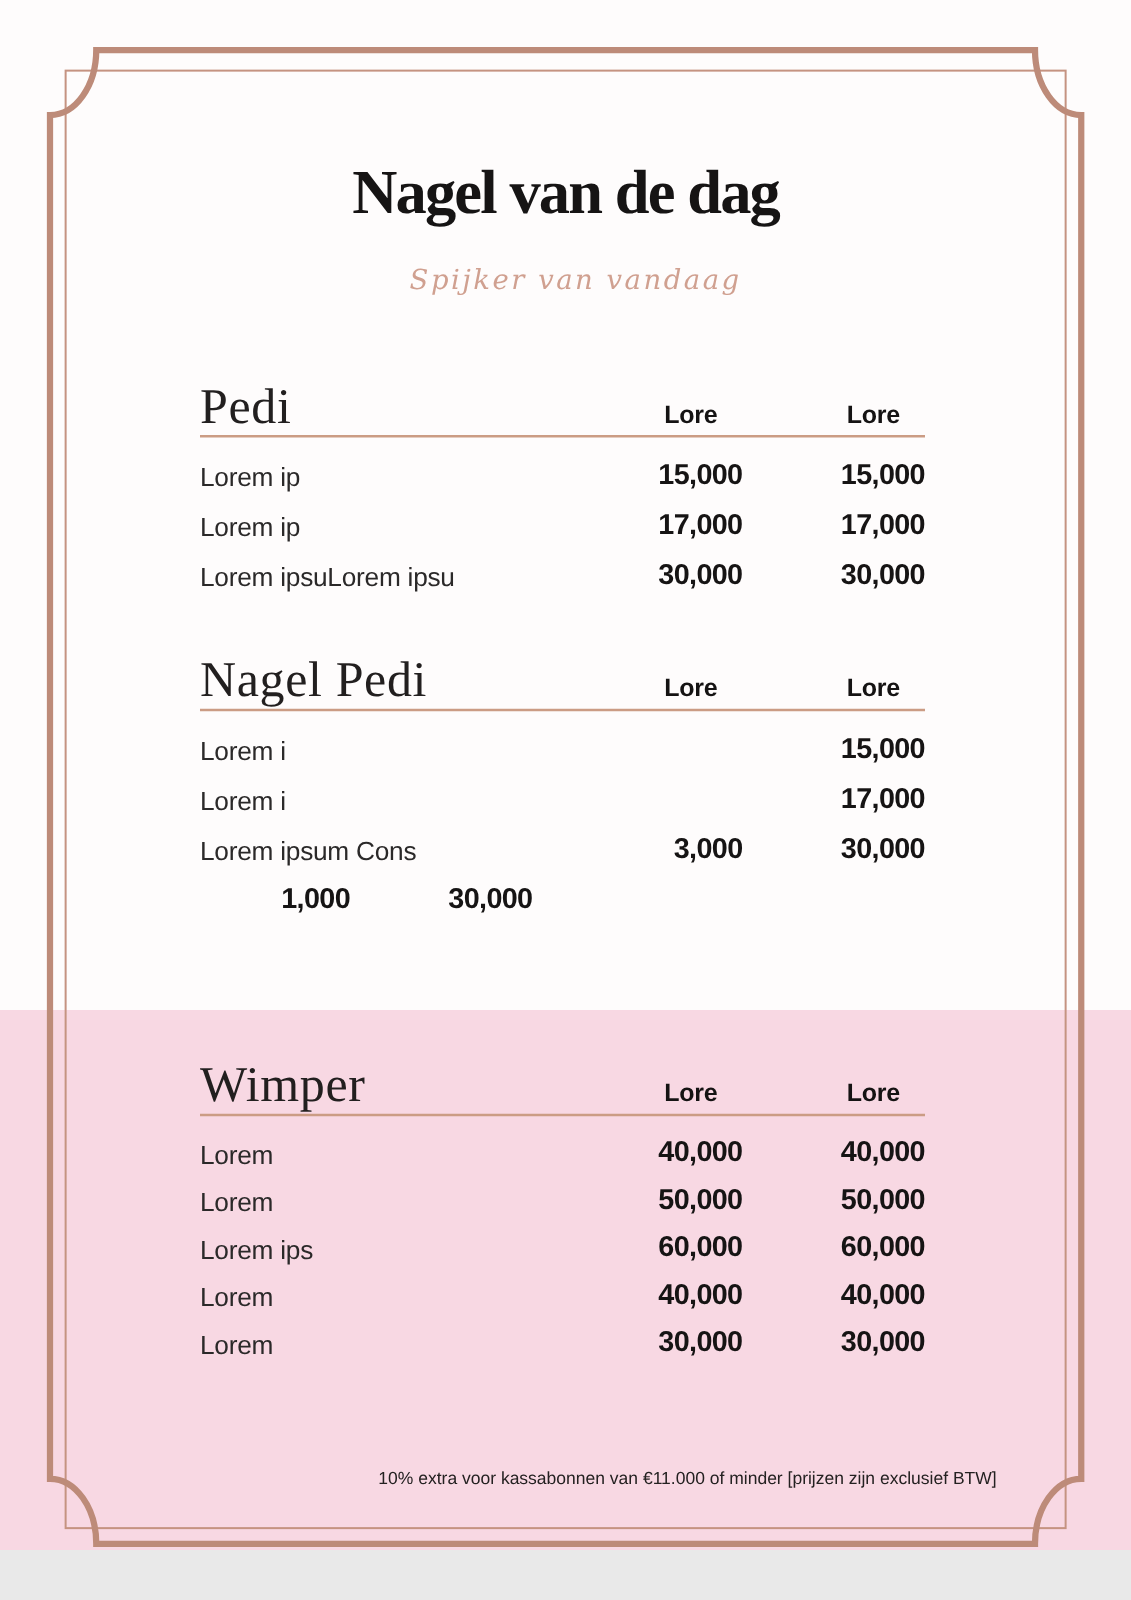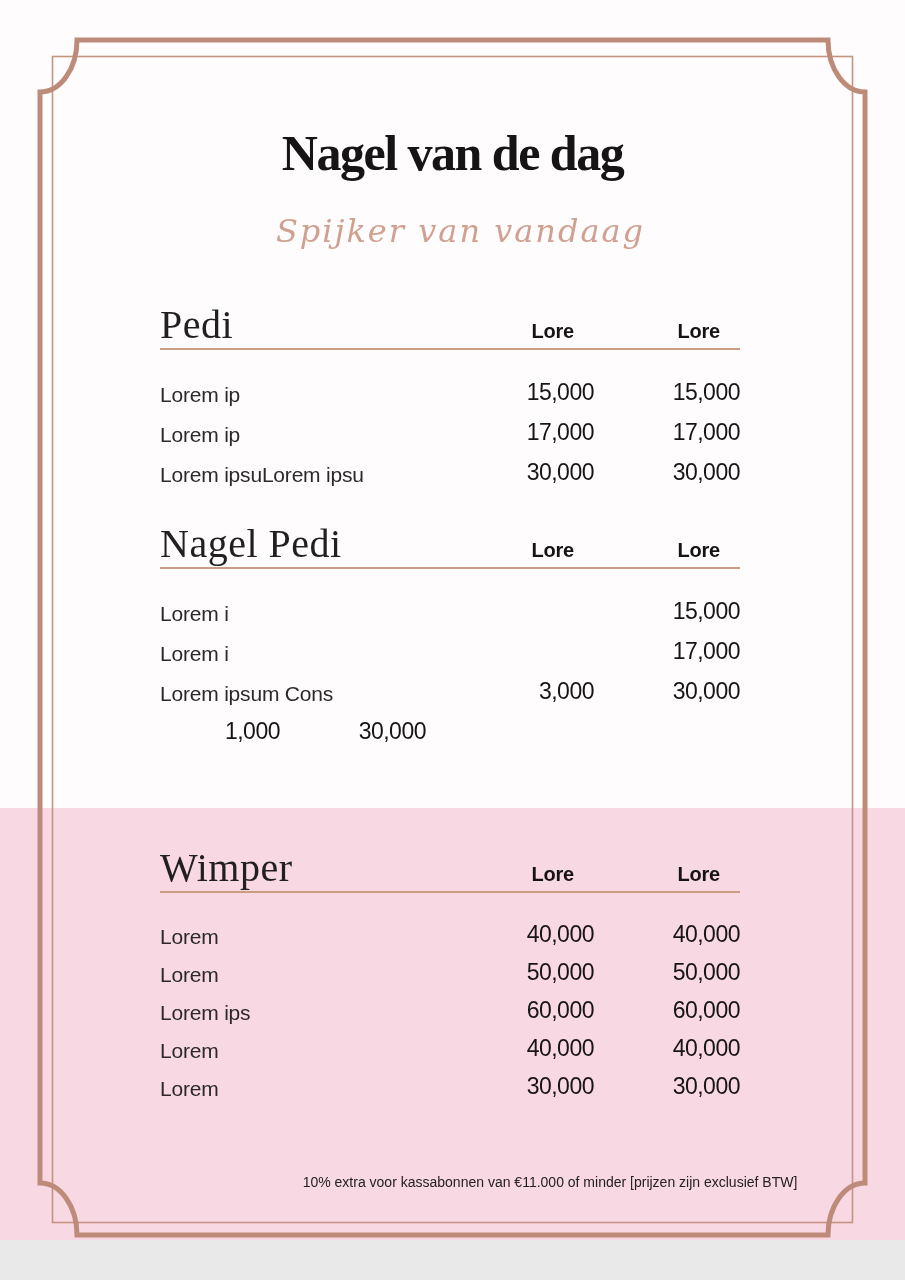--- a/index.html
+++ b/index.html
@@ -31,21 +31,21 @@
     font-size:50px;line-height:1;
     letter-spacing:-1.5px;
     color:#161414;
     margin:0;
   }
   .subtitle{
     position:absolute;top:212px;left:16px;right:0;
     text-align:center;
     font-family:"DejaVu Serif","Liberation Serif",serif;
     font-style:italic;
-    font-size:32px;line-height:1.2;
+    font-size:22px;line-height:1.2;
     letter-spacing:2px;
     color:var(--subtitle,#d0a090);
   }
 
   .menu-section{position:absolute;left:160px;width:580px;}
   .sec-head{display:flex;align-items:baseline;}
   .sec-head h2{
     flex:1;margin:0;
     font-family:"Liberation Serif","DejaVu Serif",serif;
     font-weight:normal;
@@ -58,32 +58,32 @@
     letter-spacing:-0.2px;
     color:#151313;
     text-align:right;
   }
   .colh.col1{width:120px;padding-right:20px;box-sizing:border-box;}
   .colh.col2{width:146px;padding-right:20px;box-sizing:border-box;}
   .underline{
     height:2px;margin-top:3px;
     background:var(--underline,#cb9c84);
   }
-  .rows{margin-top:24px;}
+  .rows{margin-top:11px;}
   .row{display:flex;align-items:baseline;height:40px;line-height:40px;}
   .menu-section.wimper .row{height:38px;line-height:38px;}
   .row .label{
     flex:1;
     font-size:21px;
     letter-spacing:-0.2px;
     color:#2b2929;
     white-space:nowrap;
   }
   .row .price{
-    font-weight:normal;
+    font-weight:bold;
     font-size:23px;
     letter-spacing:-0.5px;
     color:#161414;
     text-align:right;
     position:relative;top:-2px;
   }
   .row .price.p1{width:120px;}
   .row .price.p2{width:146px;}
 
   .footer-note{

